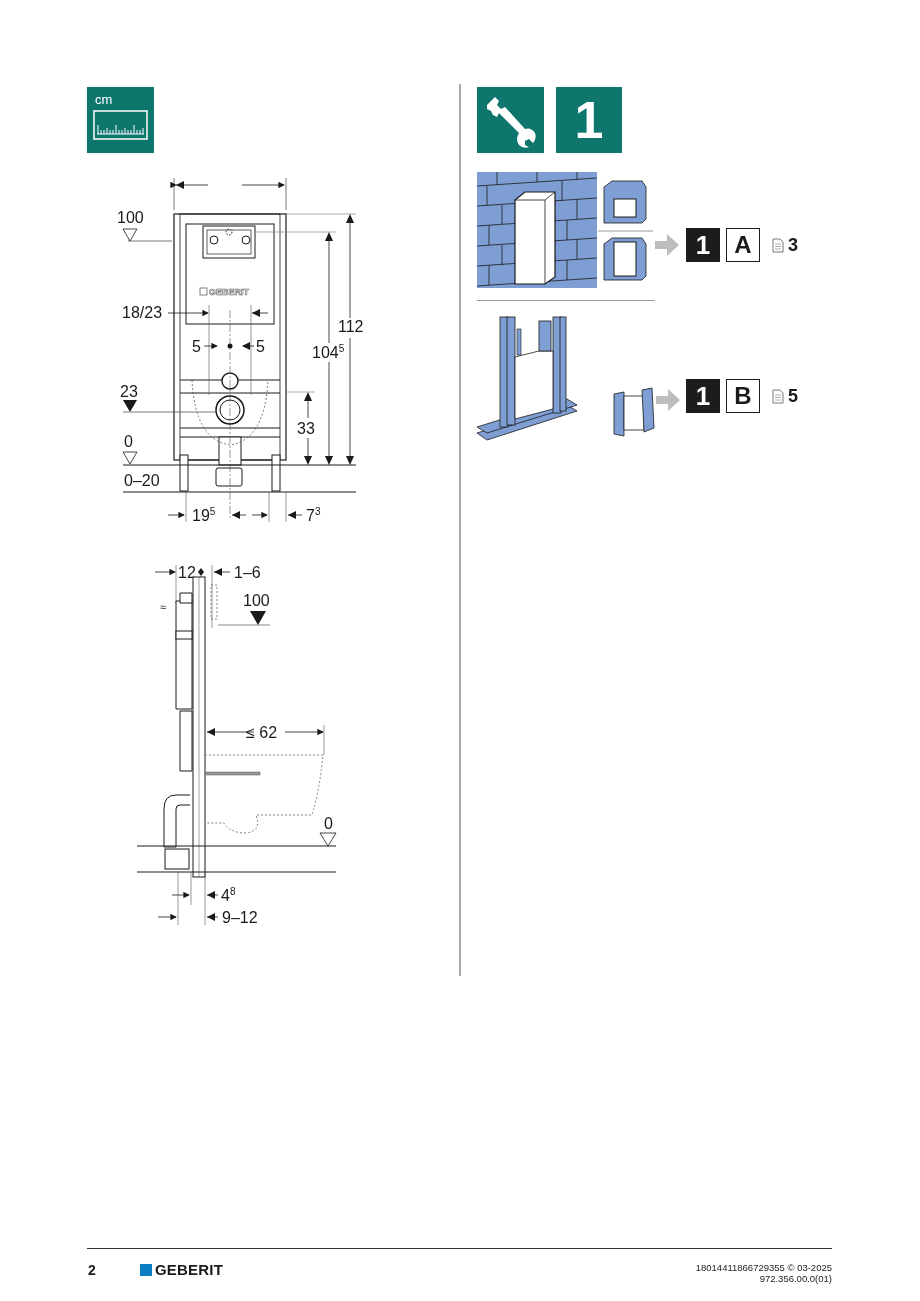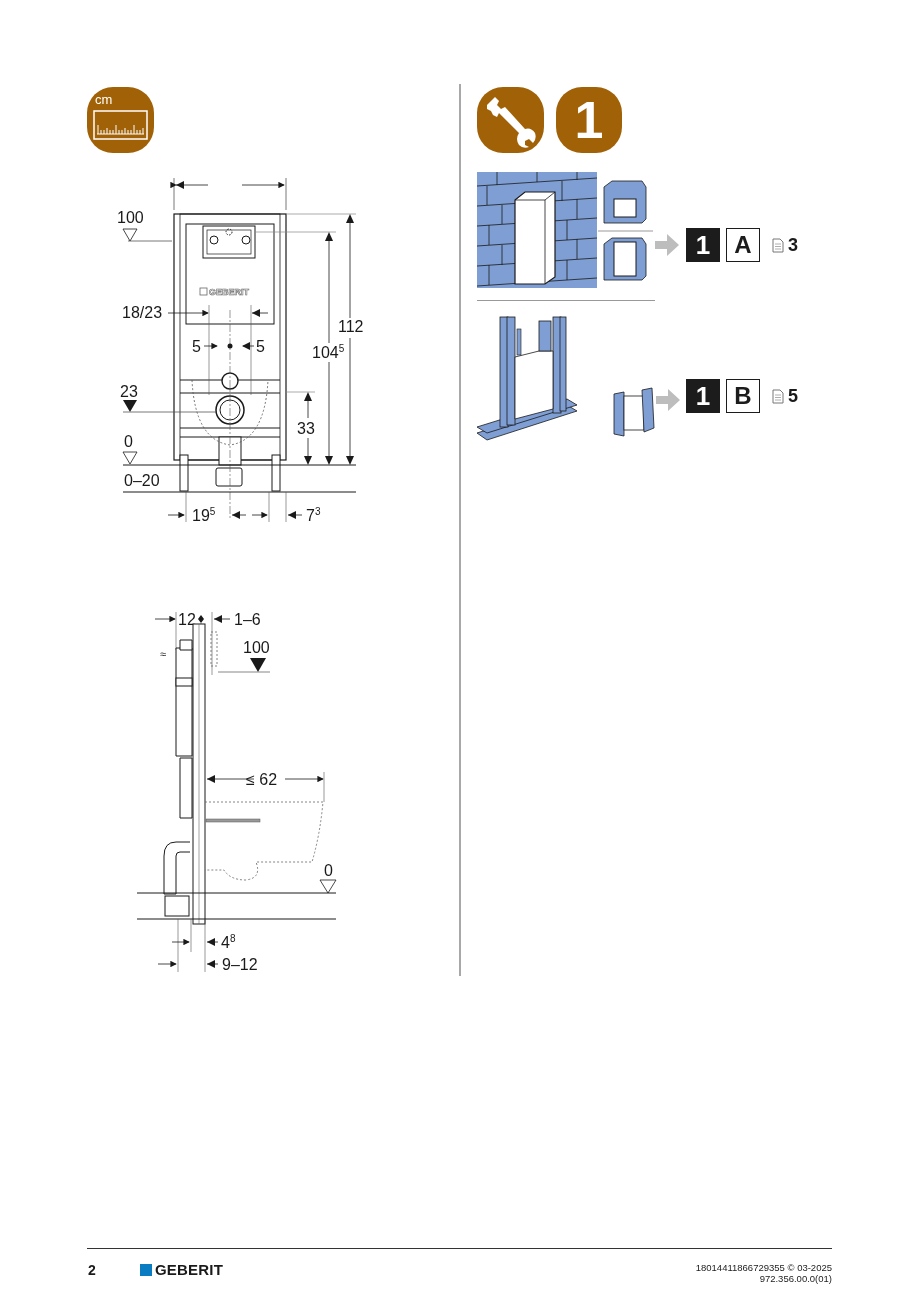--- a/index.html
+++ b/index.html
@@ -1,18 +1,18 @@
 <!DOCTYPE html>
 <html><head>
 <meta charset="utf-8">
 <style>
   html,body{margin:0;padding:0;background:#fff;}
   body{width:920px;height:1301px;position:relative;overflow:hidden;font-family:"Liberation Sans",sans-serif;color:#1a1a1a;}
   .abs{position:absolute;}
-  .icon-box{position:absolute;background:#a16207;border-radius:26px;}
+  .icon-box{position:absolute;background:#0f766e;}
   .divider-v{position:absolute;left:459px;top:84px;width:2px;height:892px;background:#a8a8a8;}
   .footer-line{position:absolute;left:87px;top:1248px;width:745px;height:1px;background:#333;}
   .page-num{position:absolute;left:88px;top:1262px;font-weight:bold;font-size:14px;}
   .brand{position:absolute;left:140px;top:1261px;display:flex;align-items:center;gap:3px;}
   .brand-sq{width:12px;height:12px;background:#0a7cc2;display:inline-block;}
   .brand-text{font-weight:bold;font-size:15px;letter-spacing:0.2px;color:#1a1a1a;}
   .doc-code{position:absolute;right:88px;top:1262px;text-align:right;font-size:9.5px;line-height:11px;color:#222;}
   .ref{position:absolute;display:flex;align-items:center;gap:6px;}
   .ref-dark{width:34px;height:34px;background:#1c1c1c;color:#fff;font-weight:bold;font-size:26px;display:flex;align-items:center;justify-content:center;}
   .ref-light{width:32px;height:32px;border:1.5px solid #1c1c1c;color:#1c1c1c;font-weight:bold;font-size:24px;display:flex;align-items:center;justify-content:center;background:#fff;}
@@ -149,21 +149,21 @@
     <text class="dim" x="192" y="521"><tspan>19</tspan><tspan class="dim-sup" dy="-6">5</tspan></text>
     <line x1="232" y1="515" x2="246" y2="515" stroke="#1a1a1a" stroke-width="0.8"></line>
     <path d="M232,515 l8,-4 v8 z" fill="#1a1a1a"></path>
     <line x1="252" y1="515" x2="267" y2="515" stroke="#1a1a1a" stroke-width="0.8" marker-end="url(#ar)"></line>
     <line x1="288" y1="515" x2="302" y2="515" stroke="#1a1a1a" stroke-width="0.8"></line>
     <path d="M288,515 l8,-4 v8 z" fill="#1a1a1a"></path>
     <text class="dim" x="306" y="521"><tspan>7</tspan><tspan class="dim-sup" dy="-6">3</tspan></text>
   </svg>
 </div>
 
-<div class="abs" style="left:0;top:580px;width:460px;height:400px;">
+<div class="abs" style="left:0;top:533px;width:460px;height:400px;">
   <svg width="460" height="400" style="left:0;top:0;">
     <defs>
       <marker id="ar2" markerWidth="8" markerHeight="8" refX="7" refY="4" orient="auto">
           <path d="M0,0 L8,4 L0,8 z" fill="#1a1a1a"></path>
         </marker>
     </defs>
 
     <line x1="155" y1="39" x2="175" y2="39" stroke="#1a1a1a" stroke-width="0.8" marker-end="url(#ar2)"></line>
     <line x1="176" y1="32" x2="176" y2="70" stroke="#555" stroke-width="0.6"></line>
     <text class="dim" x="178" y="45">12</text>

